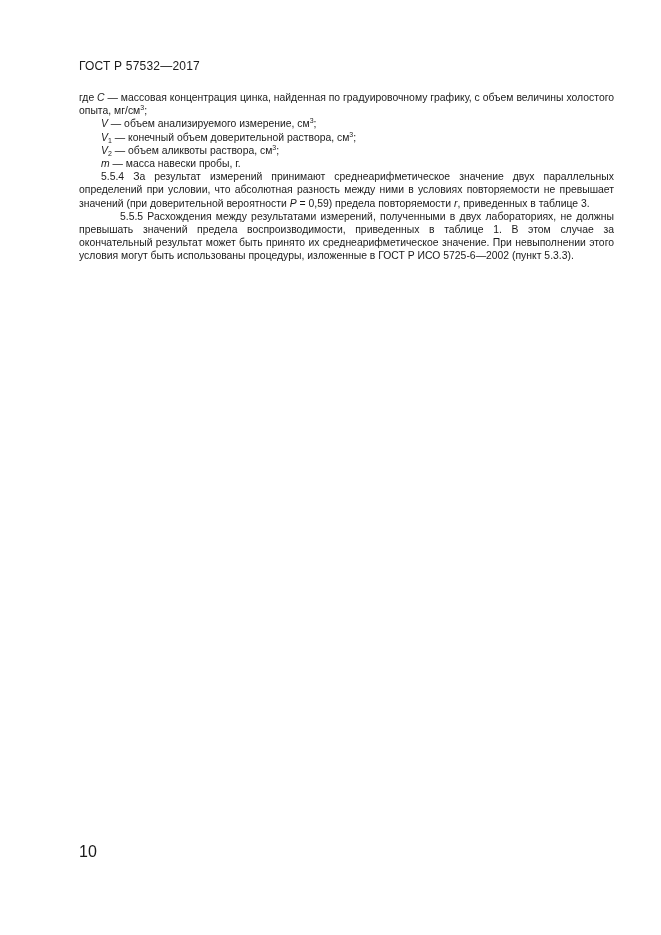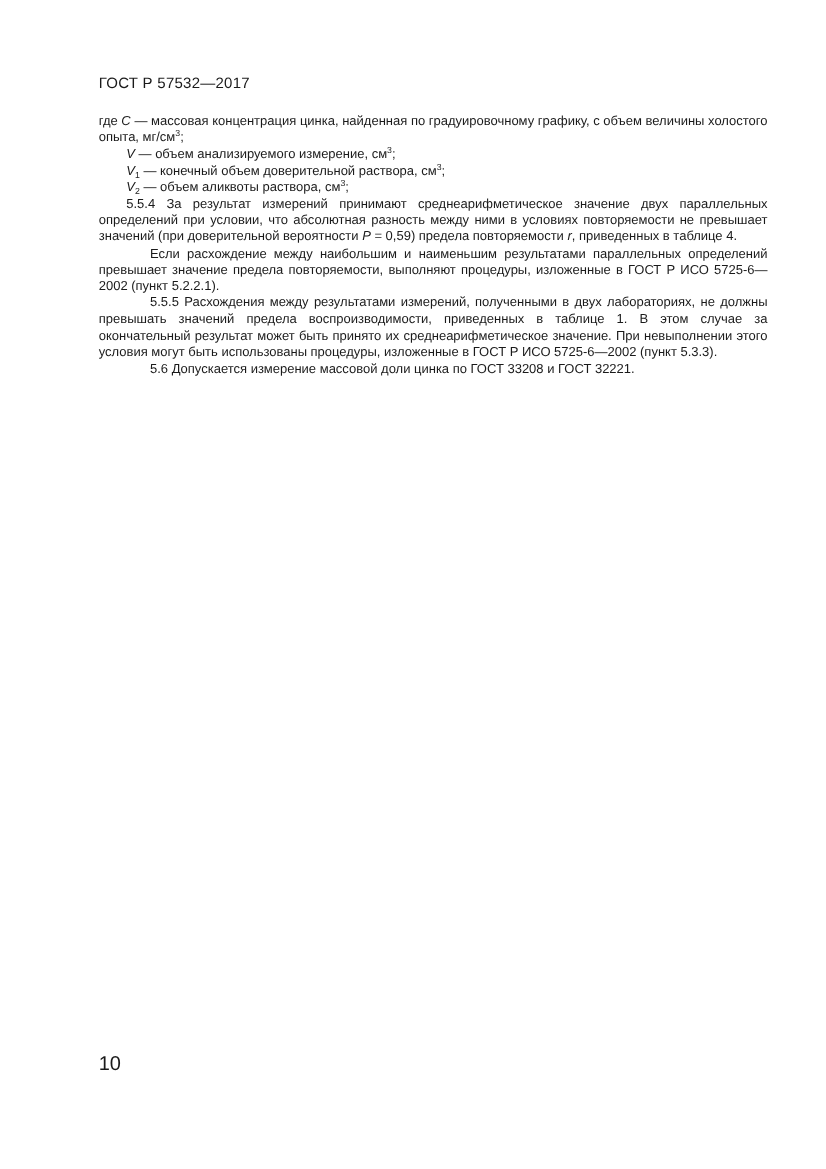--- a/index.html
+++ b/index.html
@@ -22,23 +22,22 @@
 
 <div class="content">
   <p class="p"><span>где </span><i>C</i><span> — массовая концентрация цинка, найденная по градуировочному графику, с объем величины холостого опыта, мг/см</span><sup>3</sup><span>;</span></p>
 
   <p class="p ind1 nojust"><i>V</i><span> — объем анализируемого измерение, см</span><sup>3</sup><span>;</span></p>
 
   <p class="p ind1 nojust"><i>V</i><sub>1</sub><span> — конечный объем доверительной раствора, см</span><sup>3</sup><span>;</span></p>
 
   <p class="p ind1 nojust"><i>V</i><sub>2</sub><span> — объем аликвоты раствора, см</span><sup>3</sup><span>;</span></p>
 
+  <p class="p ind1 nojust"><i>m</i><span> — масса навески пробы, г.</span></p>
 
-  <p class="p" style="text-indent:22px"><span>5.5.4 За результат измерений принимают среднеарифметическое значение двух параллельных определений при условии, что абсолютная разность между ними в условиях повторяемости не превышает значений (при доверительной вероятности </span><i>P</i><span> = 0,59) предела повторяемости </span><i>r</i><span>, приведенных в таблице 4.</span></p>
+  <p class="p" style="text-indent:22px"><span>5.5.4 За результат измерений принимают среднеарифметическое значение двух параллельных определений при условии, что абсолютная разность между ними в условиях повторяемости не превышает значений (при доверительной вероятности </span><i>P</i><span> = 0,59) предела повторяемости </span><i>r</i><span>, приведенных в таблице 3.</span></p>
 
-  <p class="p ind2">Если расхождение между наибольшим и наименьшим результатами параллельных определений превышает значение предела повторяемости, выполняют процедуры, изложенные в ГОСТ Р ИСО 5725-6—2002 (пункт 5.2.2.1).</p>
 
   <p class="p ind2">5.5.5 Расхождения между результатами измерений, полученными в двух лабораториях, не должны превышать значений предела воспроизводимости, приведенных в таблице 1. В этом случае за окончательный результат может быть принято их среднеарифметическое значение. При невыполнении этого условия могут быть использованы процедуры, изложенные в ГОСТ Р ИСО 5725-6—2002 (пункт 5.3.3).</p>
 
-  <p class="p ind2 nojust">5.6 Допускается измерение массовой доли цинка по ГОСТ 33208 и ГОСТ 32221.</p>
 </div>
 
 <div class="footer">10</div>
 
 </body></html>

